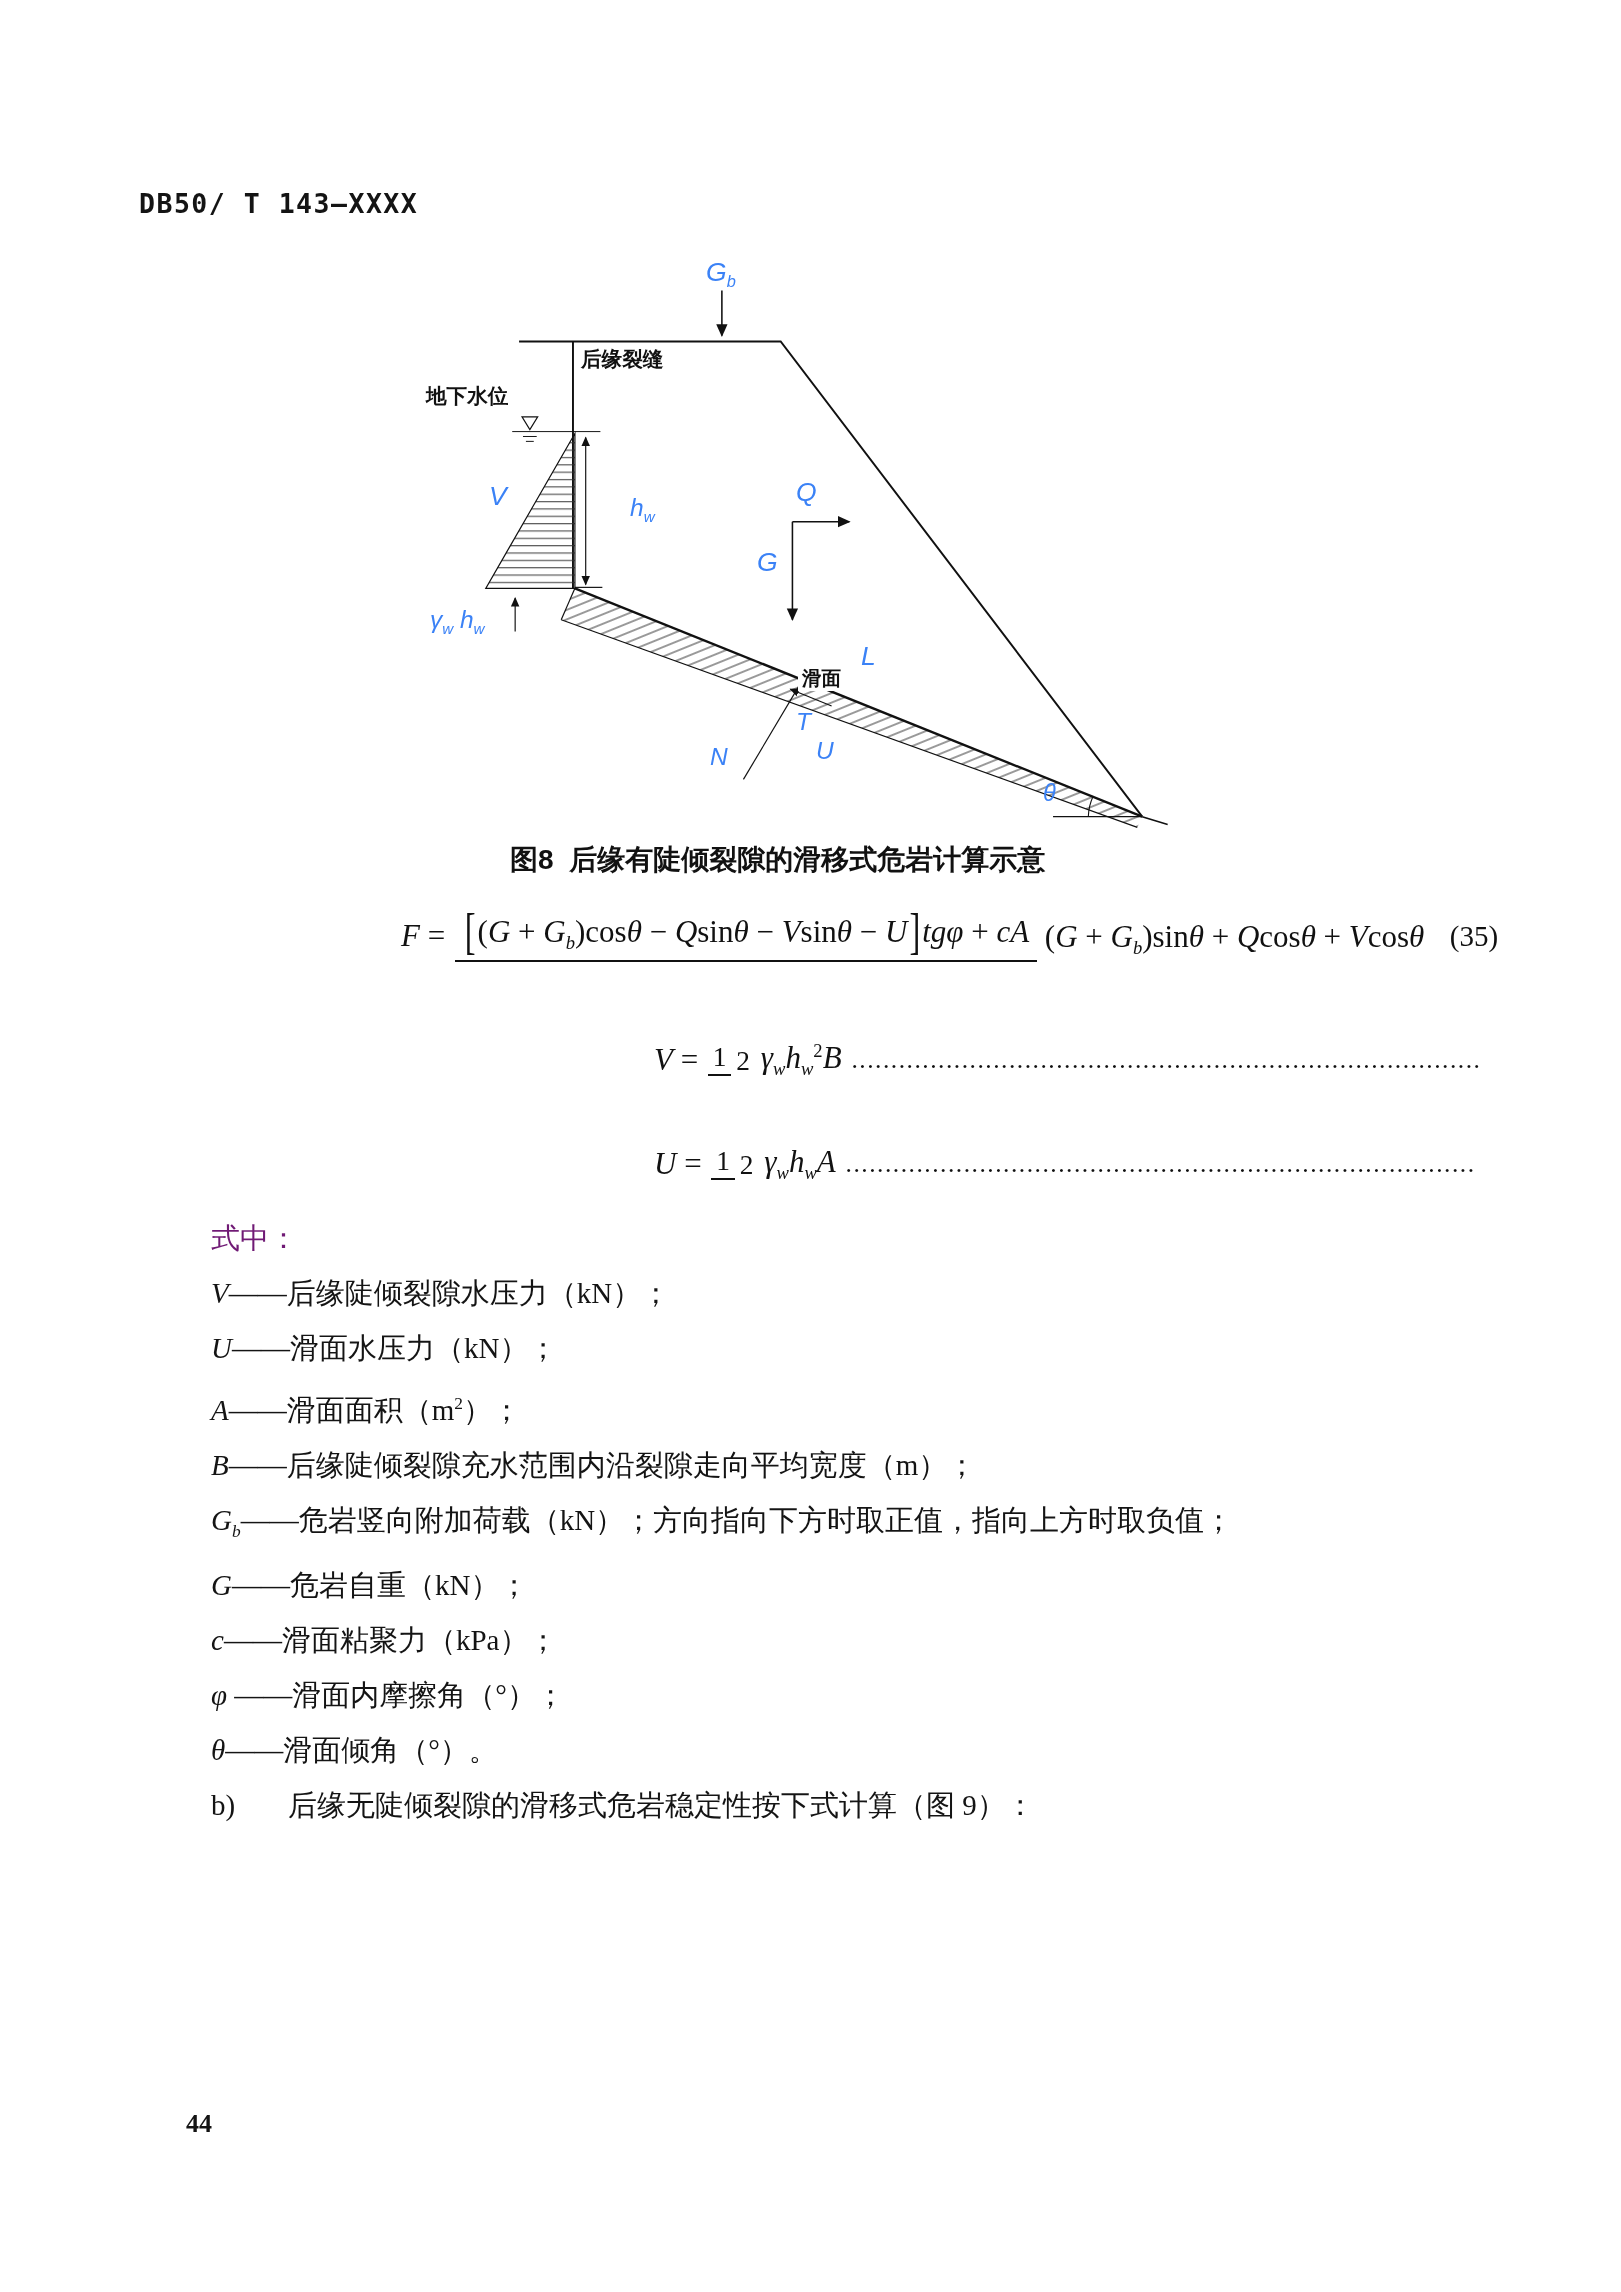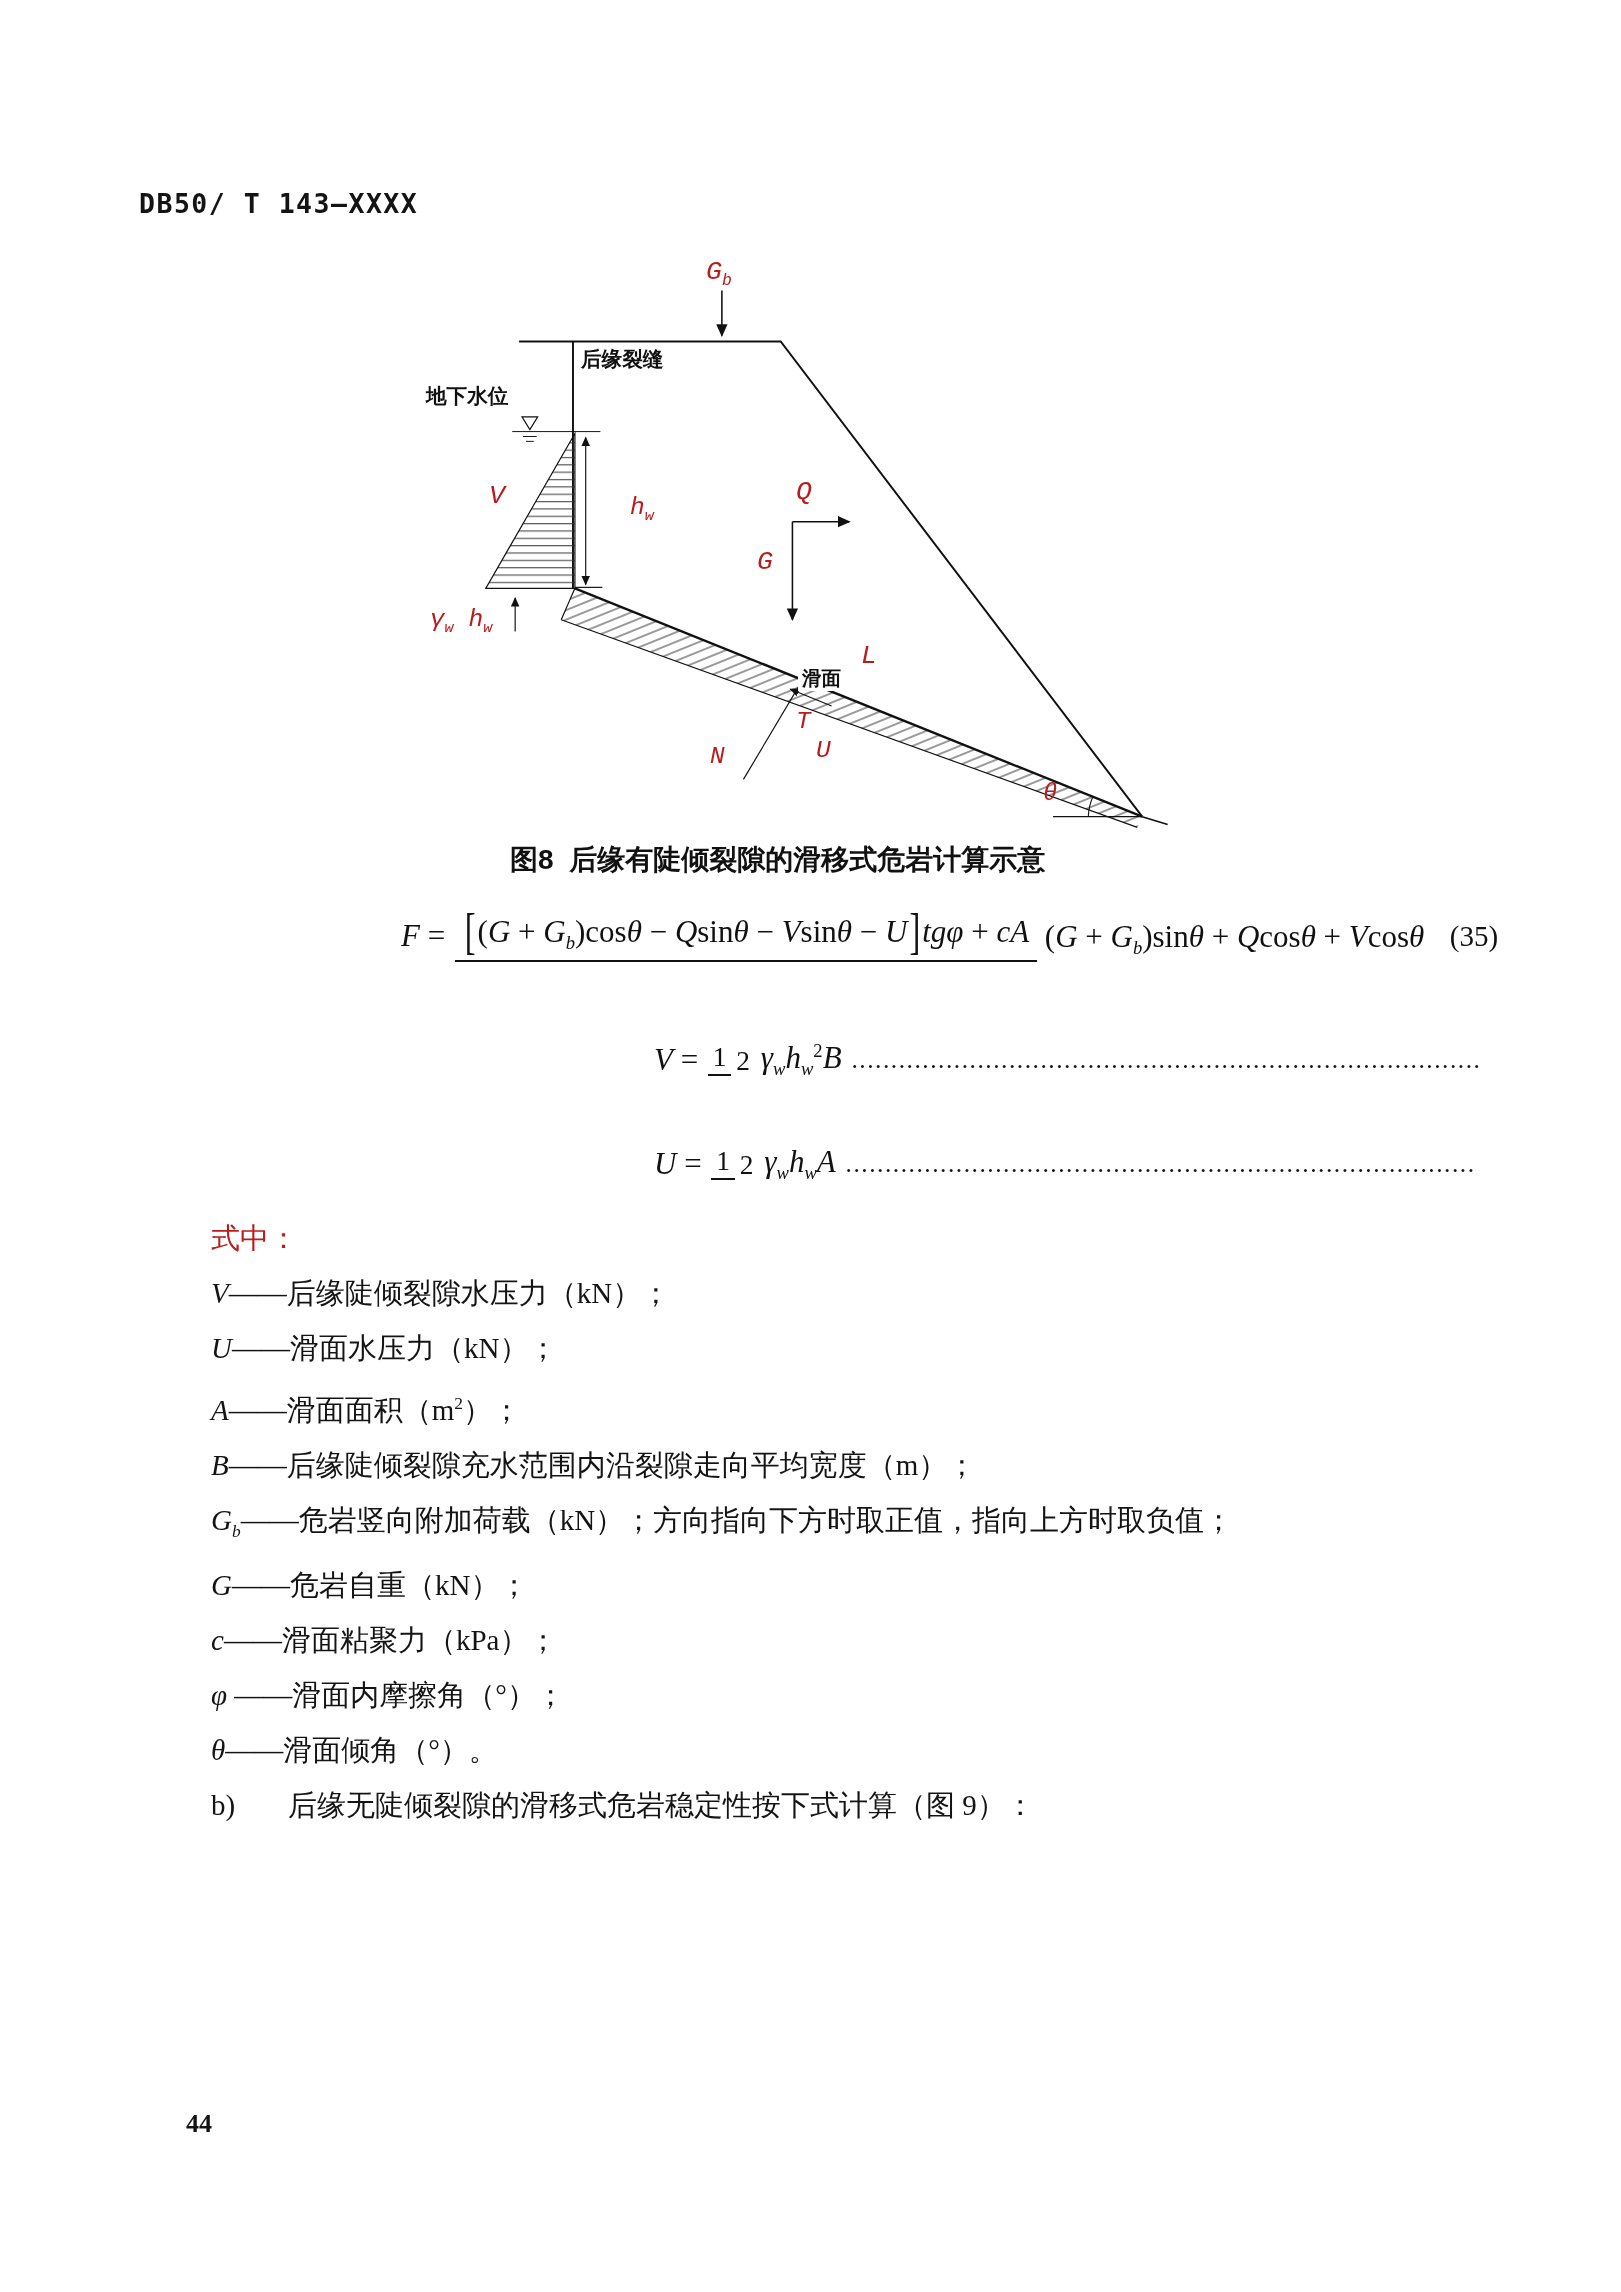--- a/index.html
+++ b/index.html
@@ -12,22 +12,22 @@
   .doc-header{
     position:absolute;left:139px;top:188px;
     font-family:"DejaVu Sans Mono","Liberation Mono",monospace;
     font-weight:700;font-size:26.5px;letter-spacing:1.5px;white-space:pre;
   }
 
   
   .diagram{position:absolute;left:426px;top:263px;width:774px;height:588px;}
   .diagram svg{position:absolute;left:0;top:0;}
   .dlabel{
-    position:absolute;font-family:Liberation Mono, monospace;font-style:italic;
-    font-size:26.5px;color:#b91c1c;white-space:nowrap;line-height:1;
+    position:absolute;font-family:Liberation Sans, sans-serif;font-style:italic;
+    font-size:26.5px;color:#3b82f6;white-space:nowrap;line-height:1;
   }
   .dlabel sub{font-size:0.62em;}
   .dlabel-cn{
     position:absolute;font-family:"Liberation Sans","DejaVu Sans",sans-serif;
     font-weight:700;font-size:20.6px;color:#111;white-space:nowrap;line-height:1;
   }
   .dlabel-cn.onband{background:#fff;padding:2px 3.9px;z-index:2;}
 
   .fig-caption{
     position:absolute;left:510px;top:841px;
@@ -57,21 +57,21 @@
   .frac.small .fnum{padding:0 4.9px 2.9px;font-size:27.4px;line-height:1;}
   .frac.small .fden{padding:2.9px 4.9px 0;font-size:27.4px;line-height:1;}
   .bb{display:inline-block;transform:scaleY(1.55);transform-origin:center;font-size:1.05em;margin:0 2px;font-style:normal;}
   .leader{
     flex:1 1 0;overflow:hidden;white-space:nowrap;
     font-size:25.5px;letter-spacing:1.5px;margin:0 7.8px 0 9.8px;color:#111;
   }
   .eqnum{width:73px;font-size:29px;text-align:left;color:#111;}
 
   
-  .where-intro{position:absolute;left:211px;top:1219px;font-size:29px;color:#b91c1c;}
+  .where-intro{position:absolute;left:211px;top:1219px;font-size:29px;color:#701a75;}
   .def-list{
     position:absolute;left:211px;top:1266px;width:1225px;
     font-size:29px;line-height:55px;text-align:justify;color:#141414;
   }
   .def-list sub{font-size:0.6em;}
   .def-list sup{font-size:0.6em;}
   .def-item{padding-left:83px;text-indent:-83px;}
   .item-b{padding-left:0;text-indent:0;margin-top:0;}
   .item-b-label{display:inline-block;width:77px;}
 

